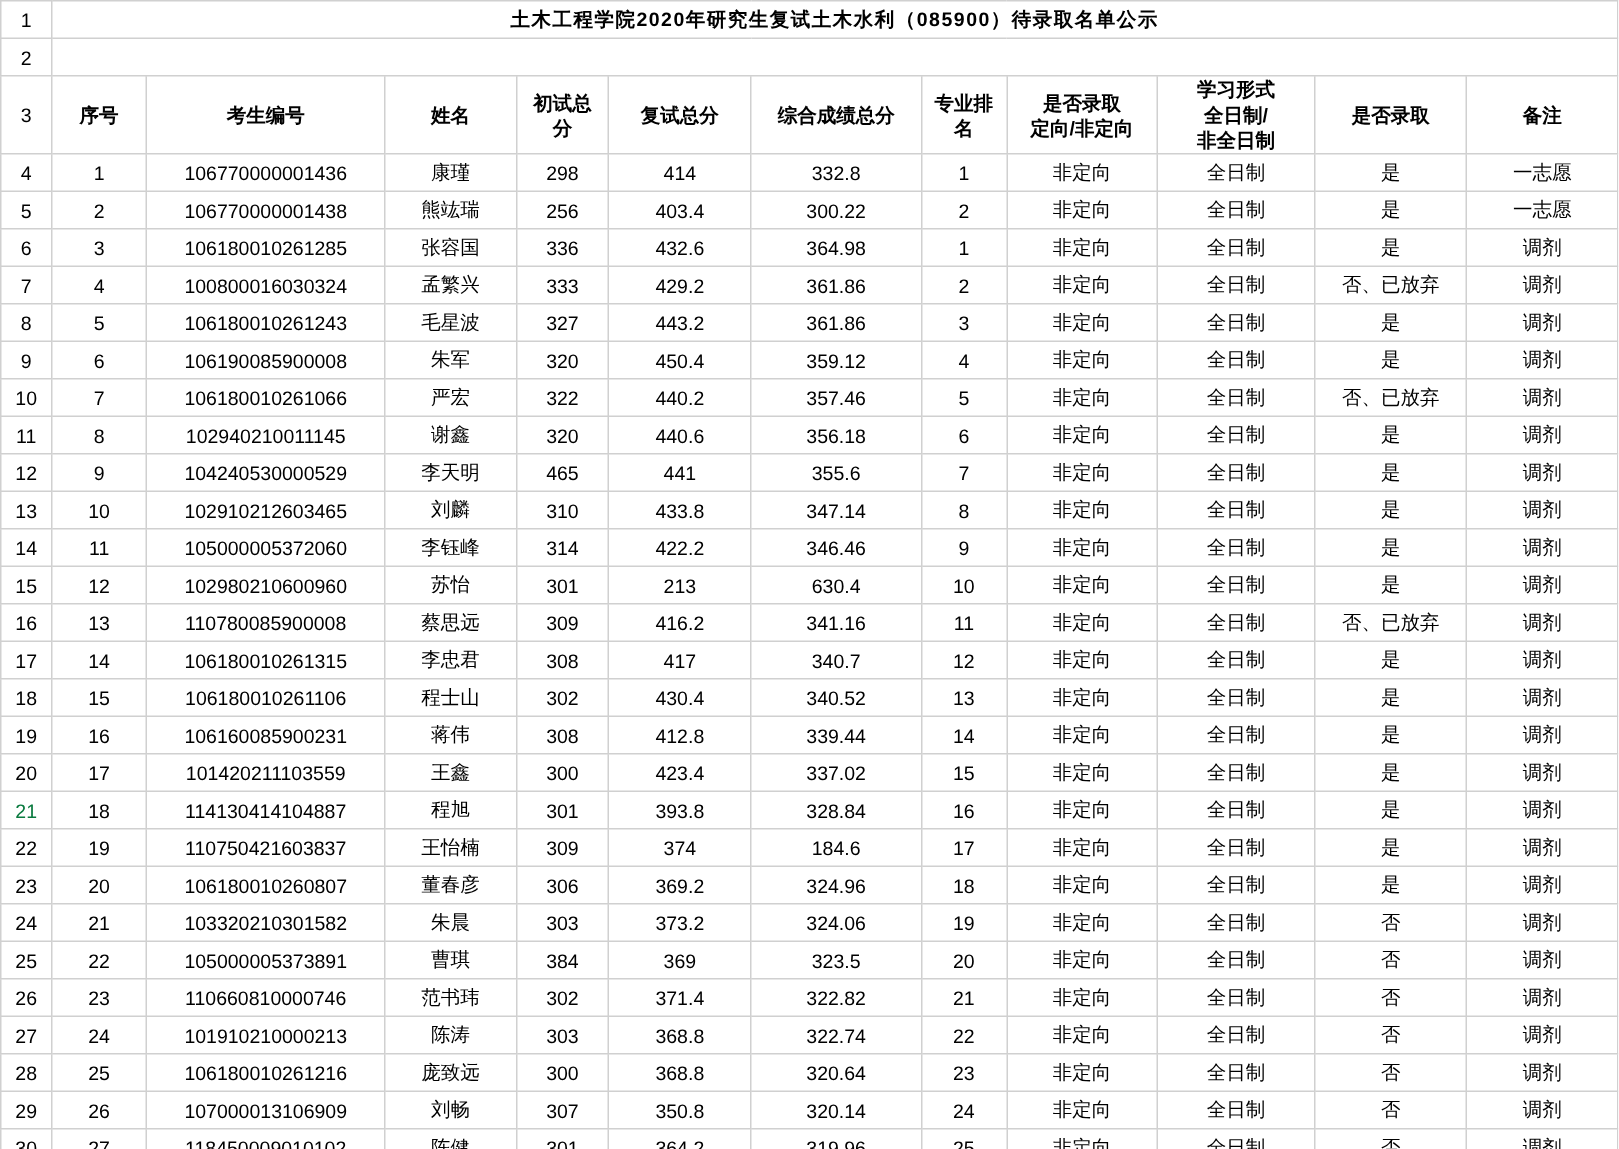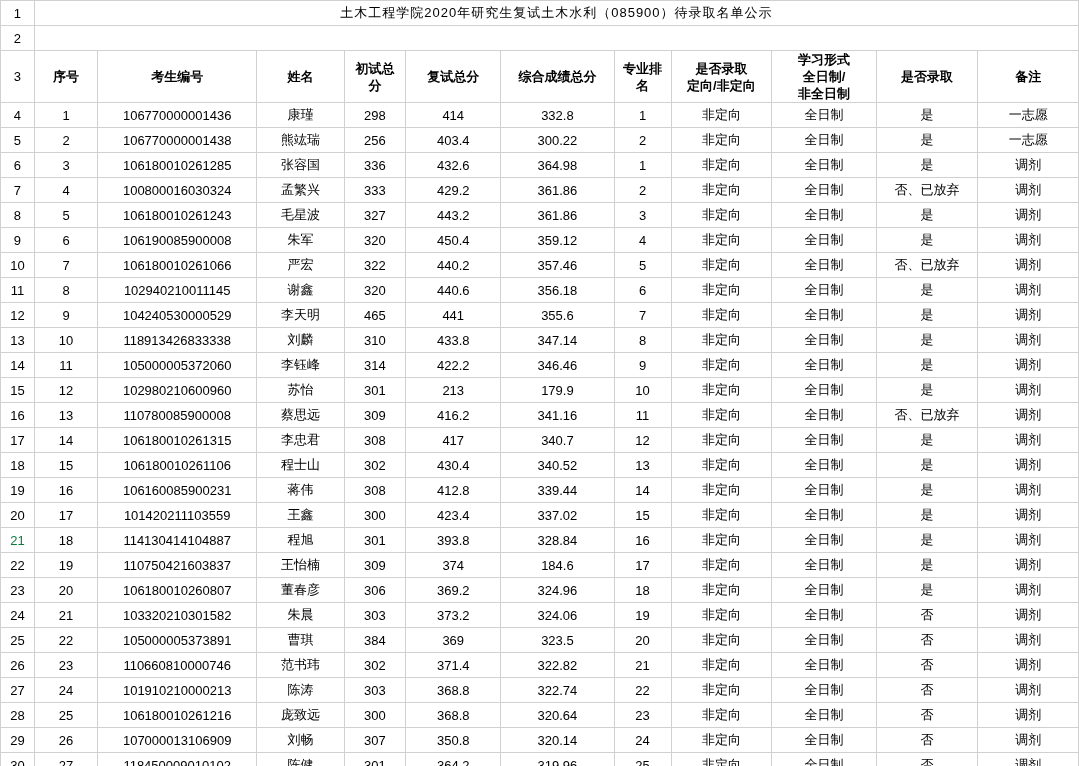--- a/index.html
+++ b/index.html
@@ -47,21 +47,21 @@
     font-weight: normal;
   }
   
   td.cell {
     border: 1px solid #000000;
   }
   td.titlecell {
     border: 1px solid #000000;
     border-top: 1px solid #000000;
     font-size: 18px;
-    font-weight: normal;
+    font-weight: bold;
     letter-spacing: 1px;
     height: 32px;
   }
   td.spacer {
     border-left: 1px solid #000000;
     border-right: 1px solid #000000;
     border-top: none;
     border-bottom: none;
     height: 16px;
   }
@@ -272,21 +272,21 @@
           <td class="cell">355.6</td>
           <td class="cell">7</td>
           <td class="cell">非定向</td>
           <td class="cell">全日制</td>
           <td class="cell">是</td>
           <td class="cell">调剂</td>
         </tr>
         <tr>
           <td class="rowhdr">13</td>
           <td class="cell">10</td>
-          <td class="cell">118913426833338</td>
+          <td class="cell">102910212603465</td>
           <td class="cell">刘麟</td>
           <td class="cell">310</td>
           <td class="cell">433.8</td>
           <td class="cell">347.14</td>
           <td class="cell">8</td>
           <td class="cell">非定向</td>
           <td class="cell">全日制</td>
           <td class="cell">是</td>
           <td class="cell">调剂</td>
         </tr>
@@ -304,21 +304,21 @@
           <td class="cell">是</td>
           <td class="cell">调剂</td>
         </tr>
         <tr>
           <td class="rowhdr">15</td>
           <td class="cell">12</td>
           <td class="cell">102980210600960</td>
           <td class="cell">苏怡</td>
           <td class="cell">301</td>
           <td class="cell">213</td>
-          <td class="cell">179.9</td>
+          <td class="cell">630.4</td>
           <td class="cell">10</td>
           <td class="cell">非定向</td>
           <td class="cell">全日制</td>
           <td class="cell">是</td>
           <td class="cell">调剂</td>
         </tr>
         <tr>
           <td class="rowhdr">16</td>
           <td class="cell red">13</td>
           <td class="cell red">110780085900008</td>

